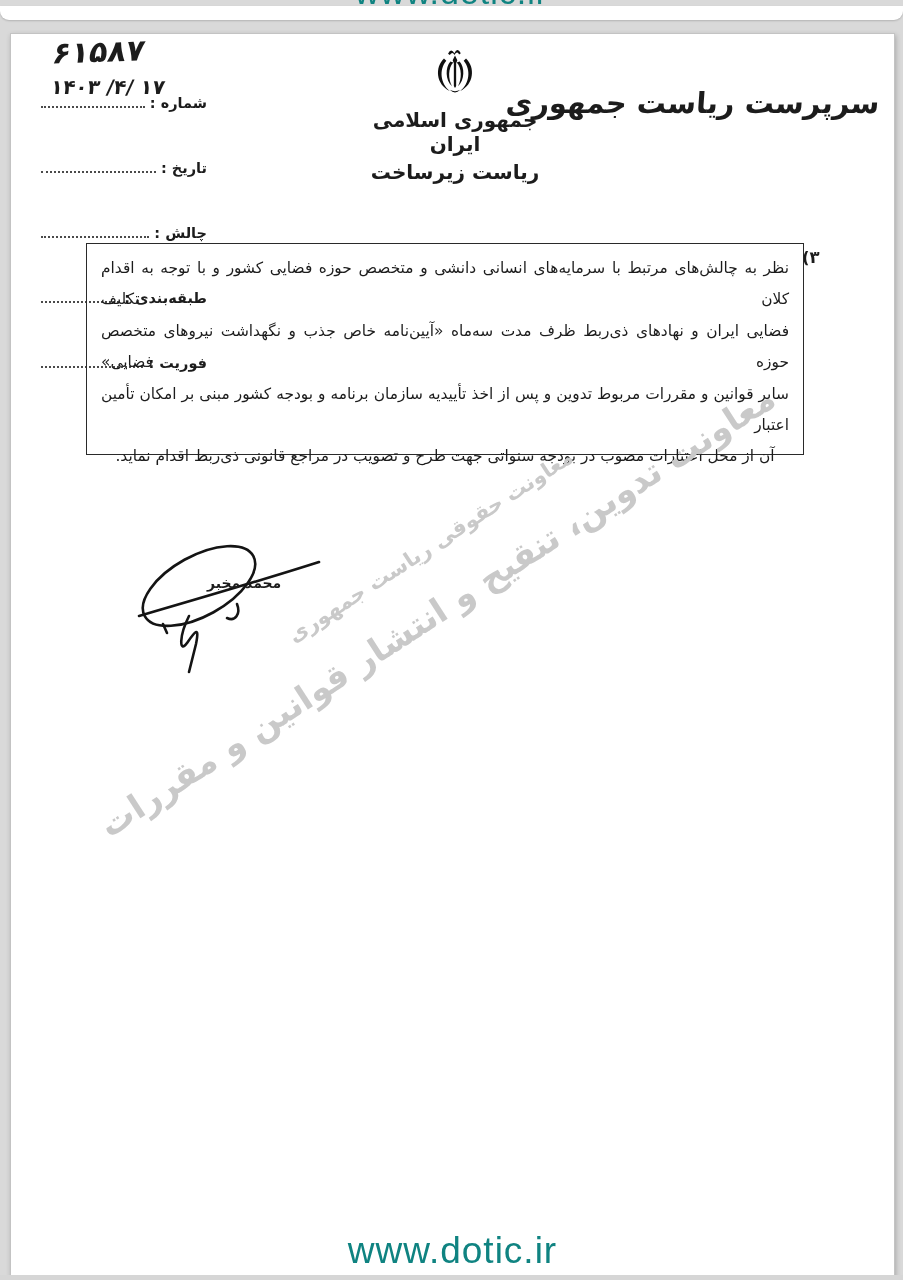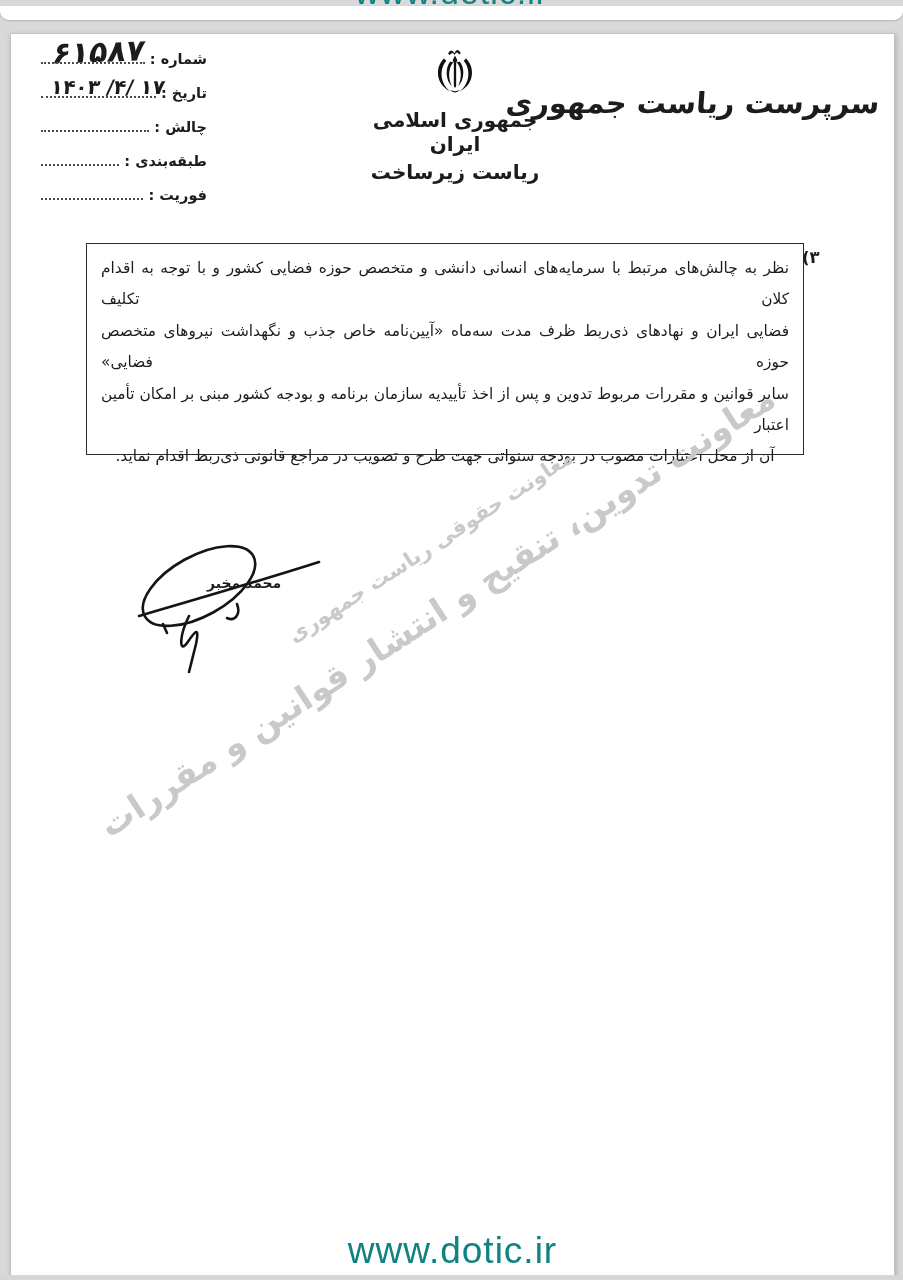--- a/index.html
+++ b/index.html
@@ -34,21 +34,21 @@
   }
   
   .page{
     position:absolute;left:10px;top:33px;width:885px;height:1247px;
     background:#fff;border:1px solid #c3c3c3;
     box-shadow:1px 2px 5px rgba(0,0,0,.22);
     direction:rtl;
   }
   
   .fields{position:absolute;left:28px;top:12px;width:170px;direction:rtl;}
-  .field-row{display:flex;align-items:flex-end;height:21px;margin-bottom:13px;}
+  .field-row{display:flex;align-items:flex-end;height:21px;margin-bottom:13px;margin-top:44px;}
   .field-label{font-size:14.5px;font-weight:bold;white-space:nowrap;padding-right:2px;}
   .field-line{flex:1;border-bottom:2px dotted #4a4a4a;height:3px;margin-left:2px;margin-right:5px;margin-bottom:3px;}
   .hw{font-weight:bold;direction:ltr;}
   .hw-number{
     position:absolute;left:42px;top:0px;font-size:30px;
     transform:skewX(-10deg) rotate(-2deg);letter-spacing:3px;
   }
   .hw-date{
     position:absolute;left:40px;top:41px;font-size:20px;
     transform:skewX(-8deg);letter-spacing:1px;z-index:2;

